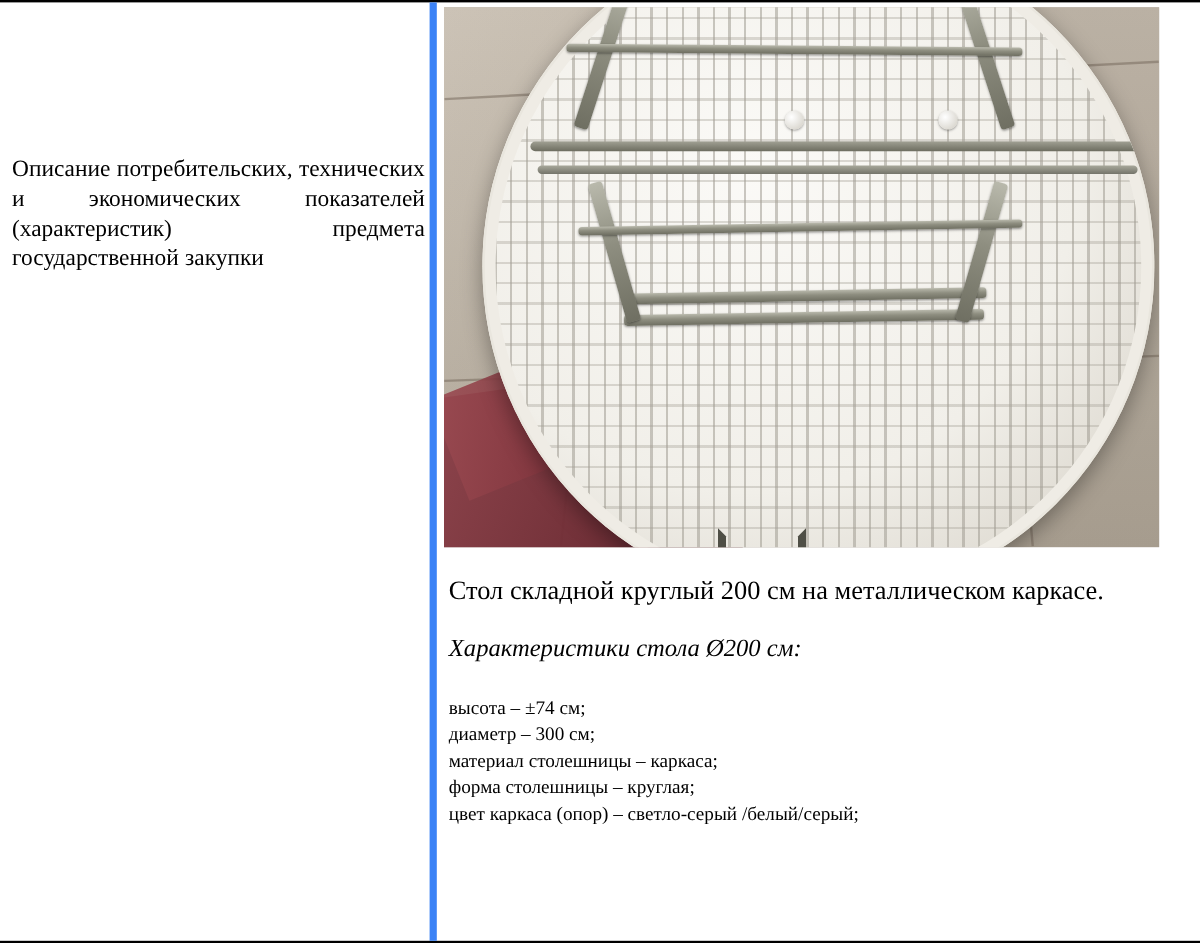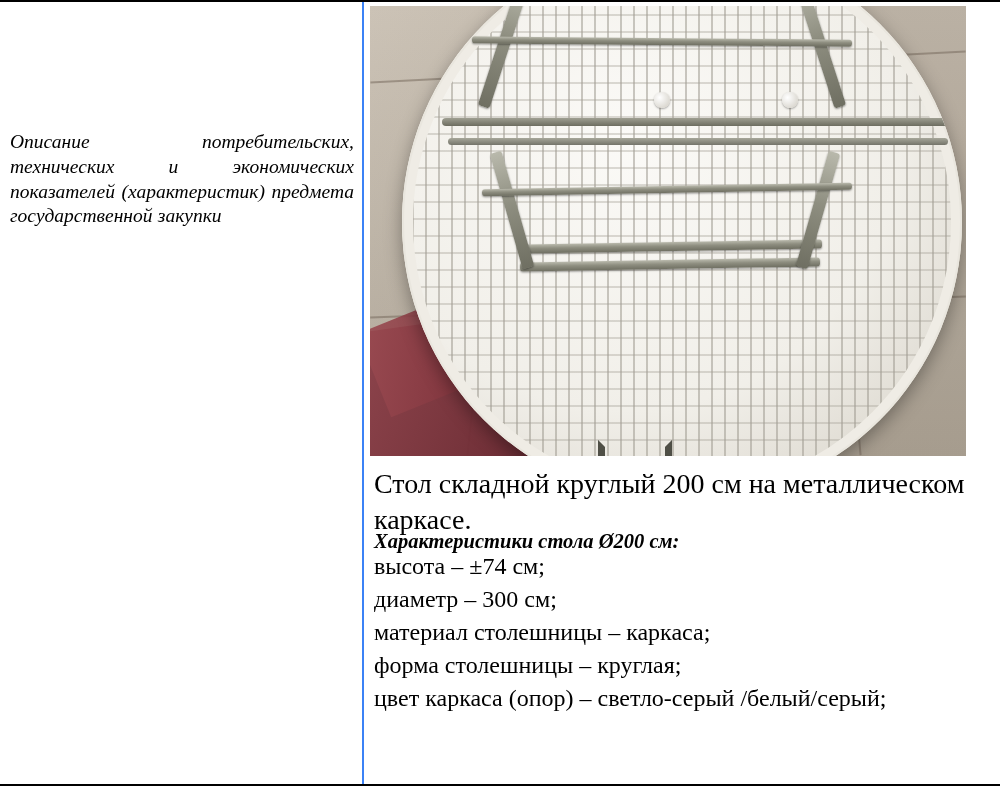--- a/index.html
+++ b/index.html
@@ -28,24 +28,23 @@
     width: 1000px;
     height: 786px;
     box-sizing: border-box;
     border-top: 2px solid #000;
     border-bottom: 2px solid #000;
     display: flex;
   }
   .cell-left {
     width: 364px;
     box-sizing: border-box;
-    border-right: 2px solid #3b82f6;
+    border-right: 6px solid #3b82f6;
     padding: 16px;
     position: relative;
-    font-style: italic;
   }
   .cell-right {
     flex: 1;
     box-sizing: border-box;
     padding: 0 0 0 10px;
     position: relative;
   }
   .left-text {
     position: absolute;
     left: 10px;
@@ -175,39 +174,39 @@
     width: 60px;
     height: 44px;
     border: 7px solid #4f4f46;
     border-top-color: transparent;
     border-radius: 0 0 14px 14px;
   }
   
   .caption {
     position: absolute;
     left: 10px;
-    top: 464px;
+    top: 476px;
     width: 612px;
-    font-size: 28px;
+    font-size: 22px;
     line-height: 1.3;
   }
   .spec-title {
     position: absolute;
     left: 10px;
     top: 528px;
     font-size: 20.5px;
-    font-weight: bold;
+    font-weight: normal;
     font-style: italic;
   }
   .spec-list {
     position: absolute;
     left: 10px;
-    top: 548px;
+    top: 578px;
     width: 610px;
-    font-size: 24px;
+    font-size: 16px;
     line-height: 1.375;
   }
   .spec-list div {
     white-space: nowrap;
   }
 </style>
 </head>
 <body>
 
 <div class="page">

